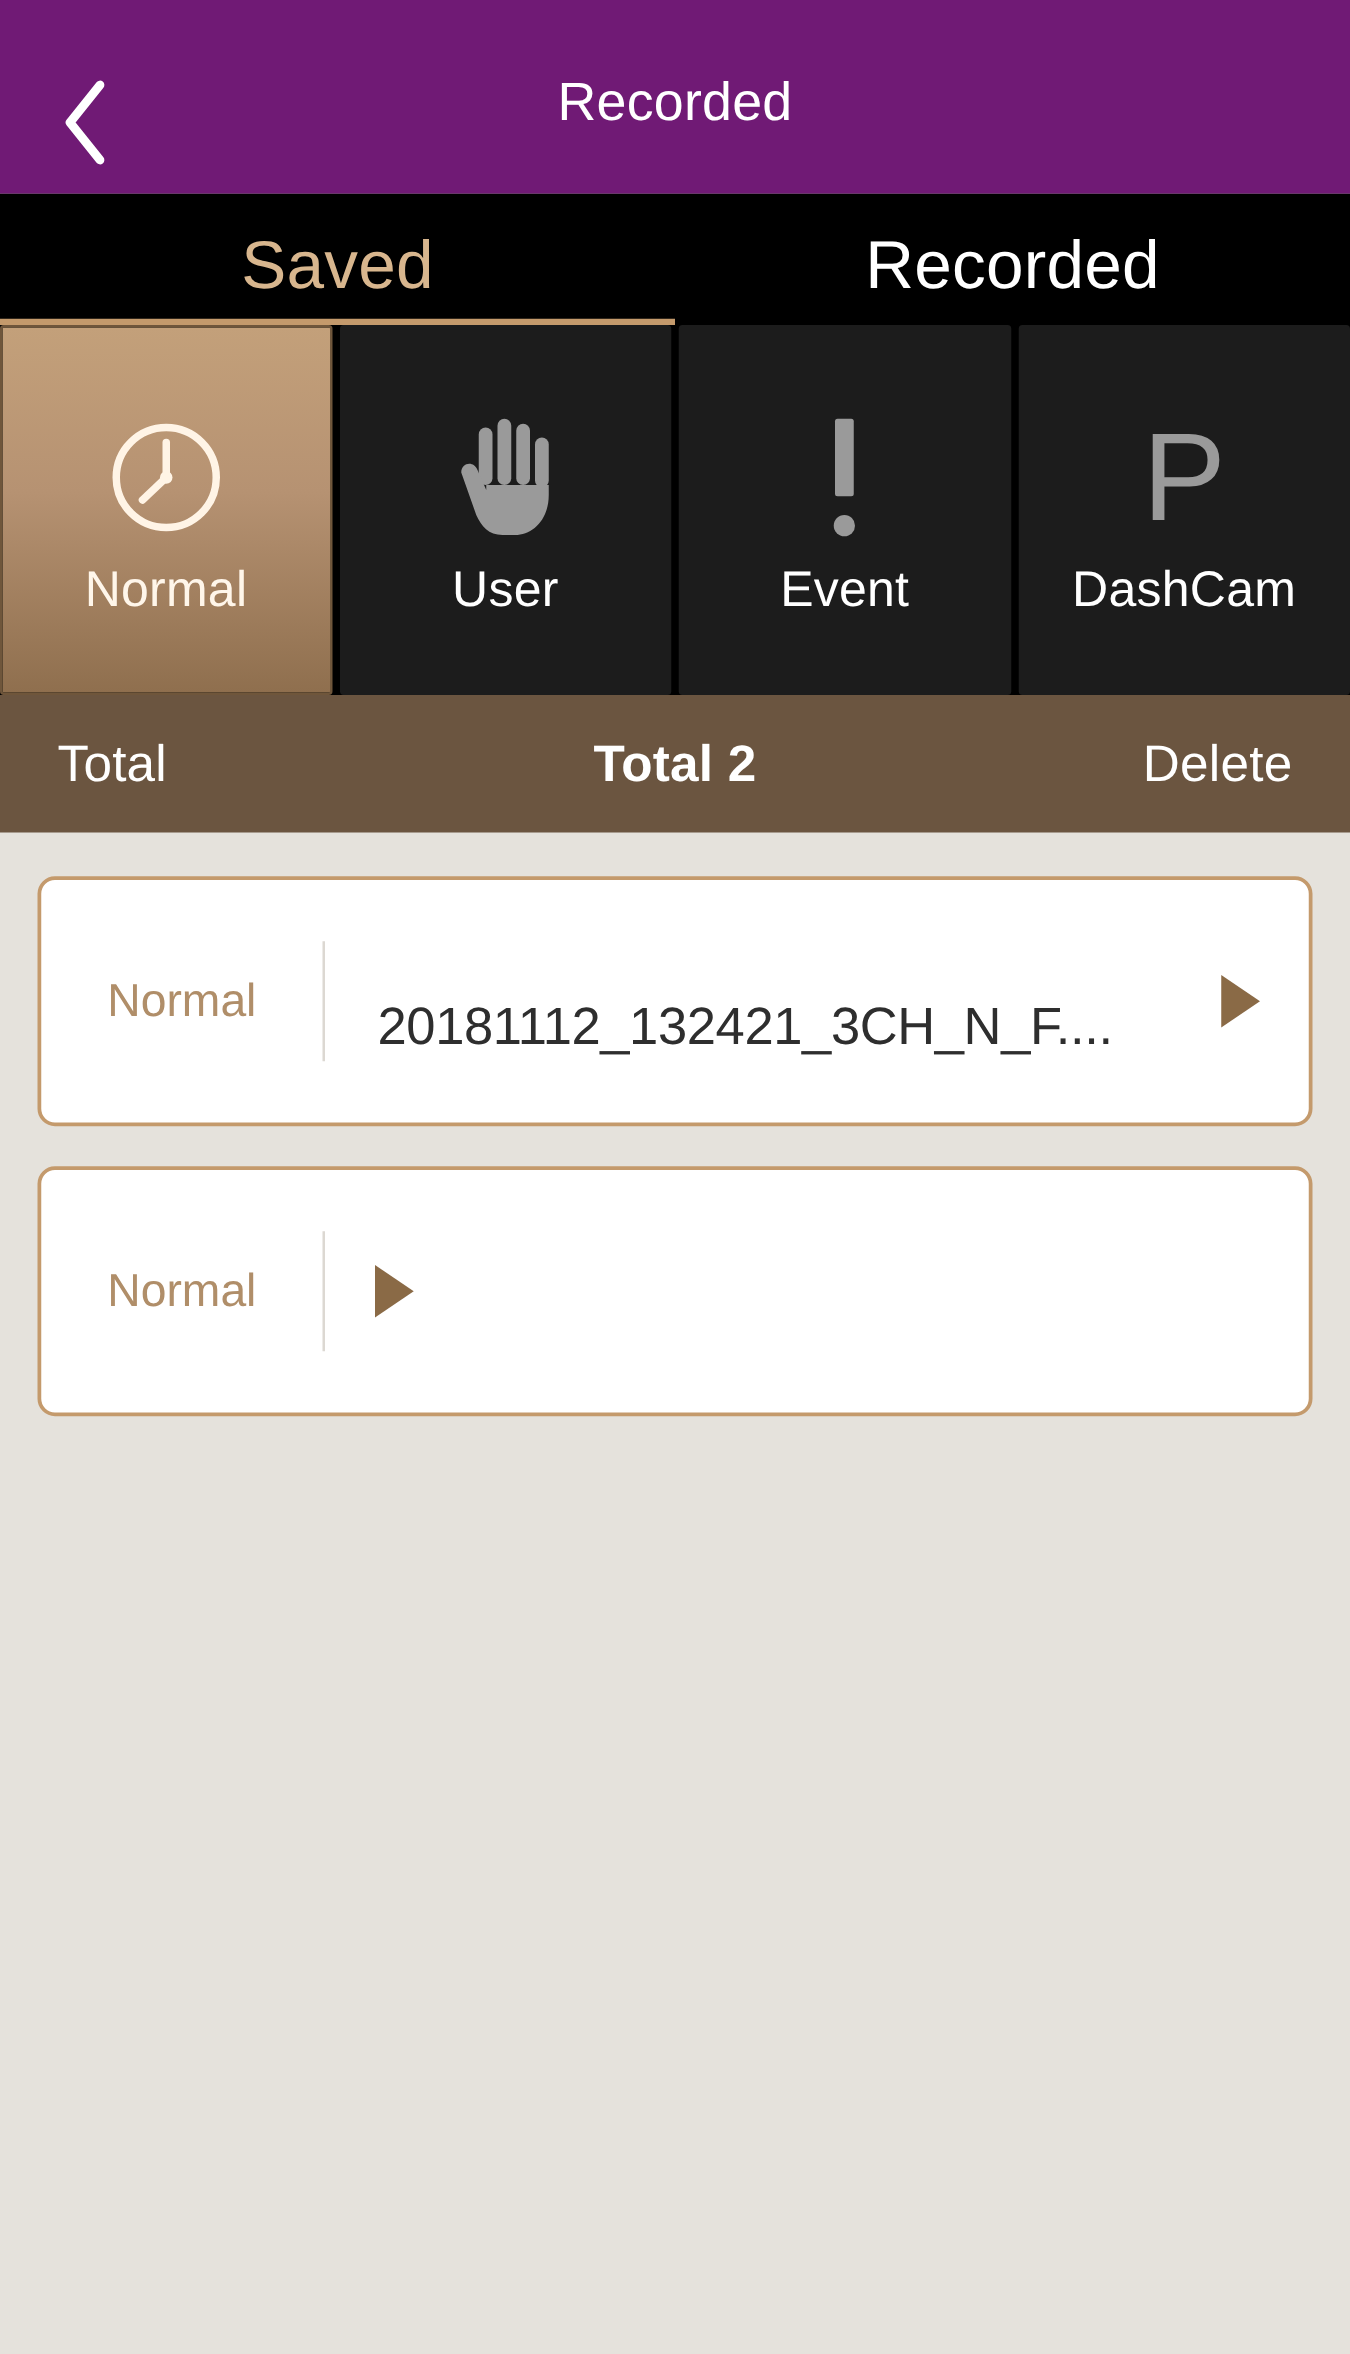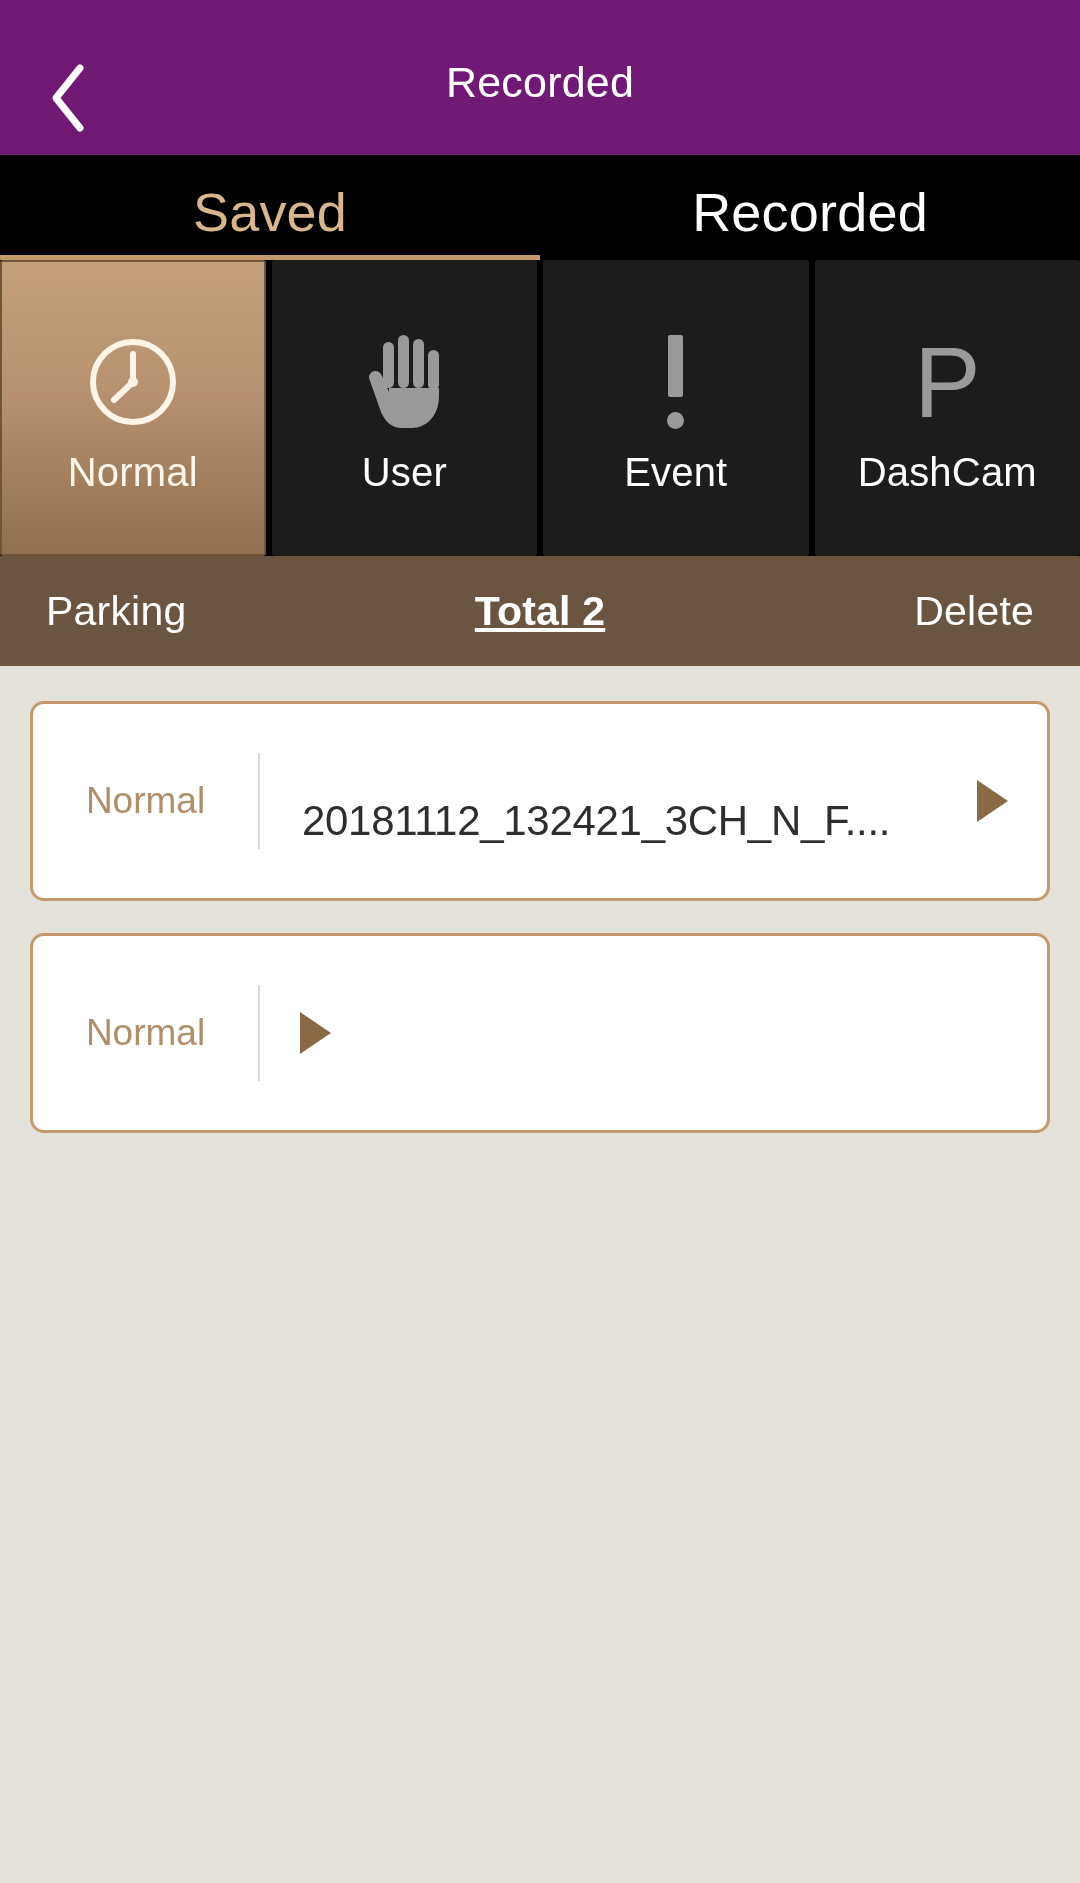--- a/index.html
+++ b/index.html
@@ -163,21 +163,21 @@
     position: relative;
   }
   .act {
     font-size: 41px;
     color: #FFFFFF;
     font-weight: 400;
     cursor: pointer;
     letter-spacing: 0.2px;
   }
   .act-left  { position: absolute; left: 46px; }
-  .act-center{ position: absolute; left: 0; right: 0; text-align: center; font-weight: 700; text-decoration: underline; }
+  .act-center{ position: absolute; left: 0; right: 0; text-align: center; font-weight: 700; }
   .act-right { position: absolute; right: 46px; text-align: center; }
 
   
   .list {
     flex: 1 1 auto;
     background: #E5E2DC;
     padding: 35px 30px 0 30px;
     overflow: hidden;
   }
   .card {
@@ -301,21 +301,21 @@
     <div class="cat">
       <div class="cat-icon">
         <span class="ico-p">P</span>
       </div>
       <div class="cat-label">DashCam</div>
     </div>
 
   </div>
 
   <div class="actionbar">
-    <span class="act act-left">Parking</span>
+    <span class="act act-left">Total</span>
     <span class="act act-center">Total 2</span>
     <span class="act act-right">Delete</span>
   </div>
 
   <div class="list">
 
     <div class="card">
       <div class="card-type">Normal</div>
       <div class="card-divider"></div>
       <div class="card-name">20181112_132421_3CH_N_F....</div>

